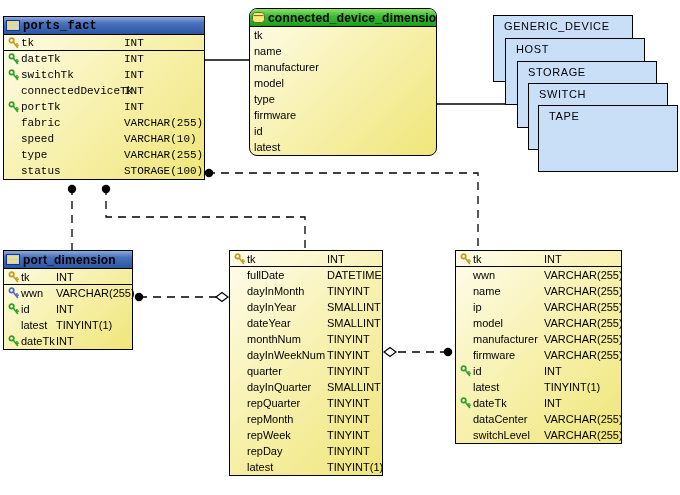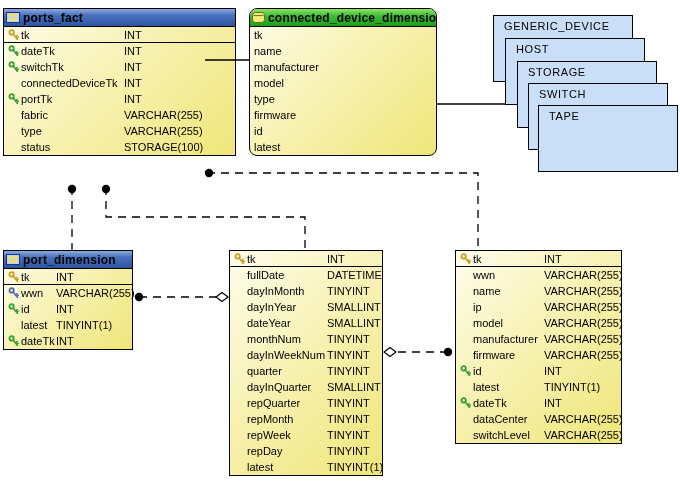--- a/index.html
+++ b/index.html
@@ -63,21 +63,21 @@
 </style>
 </head>
 <body>
 
 <div id="diagram">
     <div class="entity" style="left: 493px; top: 15px;"><span>GENERIC_DEVICE</span></div>
     <div class="entity" style="left: 505px; top: 38px;"><span>HOST</span></div>
     <div class="entity" style="left: 517px; top: 61px;"><span>STORAGE</span></div>
     <div class="entity" style="left: 528px; top: 83px;"><span>SWITCH</span></div>
     <div class="entity" style="left: 538px; top: 105px;"><span>TAPE</span></div>
-    <div class="tbl" style="left: 3px; top: 8px; width: 233px;">
+    <div class="tbl" style="left: 3px; top: 16px; width: 202px; font-family: Liberation Mono, monospace;">
       <div class="tbl-header">
         <span class="hdr-icon">
           <svg width="14" height="11" viewBox="0 0 14 11">
             <rect x="0.5" y="0.5" width="13" height="10" fill="#BFD2F0" stroke="#17357E"></rect>
             <rect x="2" y="2.2" width="10" height="2.2" fill="#F5E15A"></rect>
             <rect x="2" y="6.4" width="10" height="2.2" fill="#F5E15A"></rect>
           </svg>
         </span>
         <span class="tbl-title">ports_fact</span>
       </div>
@@ -124,20 +124,25 @@
               <path d="M5.2 5 L9.5 10.5 M7.5 8 L9.1 6.7 M8.6 9.4 L10.2 8.1" stroke="#2E9E2E" stroke-width="1.5" fill="none" stroke-linecap="round"></path>
             </svg>
           </span>
           <span class="col-name">portTk</span>
           <span class="col-type" style="left: 120px;">INT</span>
         </div>
         <div class="row">
           <span class="cell-icon"></span>
           <span class="col-name">fabric</span>
           <span class="col-type" style="left: 120px;">VARCHAR(255)</span>
+        </div>
+        <div class="row">
+          <span class="cell-icon"></span>
+          <span class="col-name">speed</span>
+          <span class="col-type" style="left: 120px;">VARCHAR(10)</span>
         </div>
         <div class="row">
           <span class="cell-icon"></span>
           <span class="col-name">type</span>
           <span class="col-type" style="left: 120px;">VARCHAR(255)</span>
         </div>
         <div class="row">
           <span class="cell-icon"></span>
           <span class="col-name">status</span>
           <span class="col-type" style="left: 120px;">STORAGE(100)</span>

